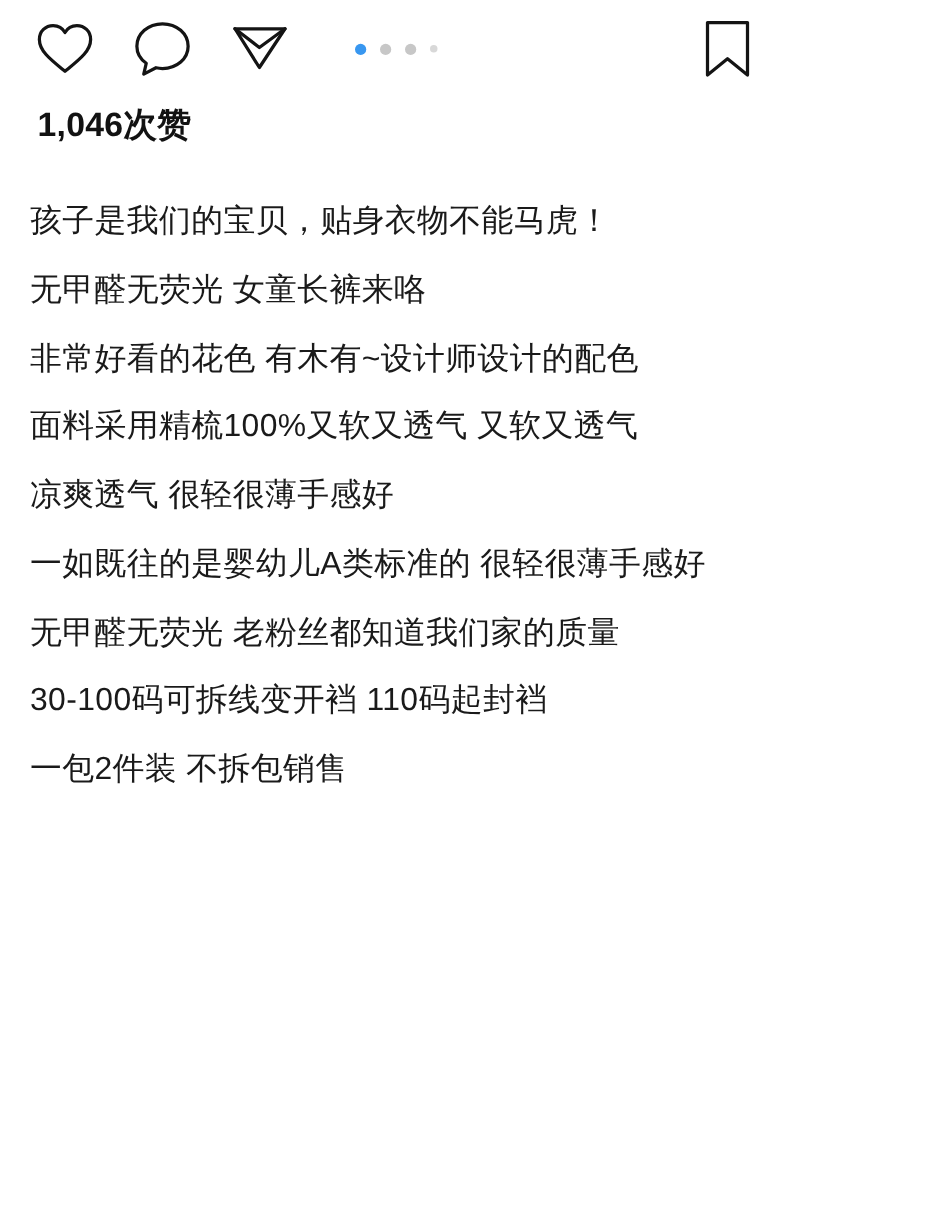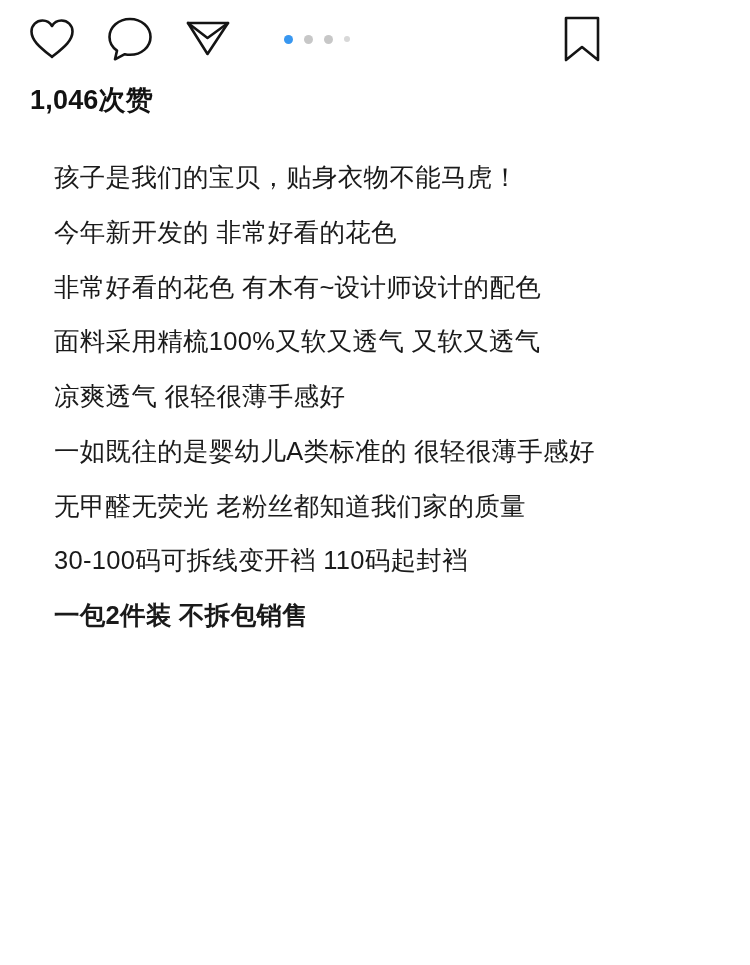--- a/index.html
+++ b/index.html
@@ -89,33 +89,32 @@
   .likes {
     padding: 4px 30px 0 30px;
     font-size: 27px;
     font-weight: bold;
     letter-spacing: 0.2px;
     color: #121212;
   }
 
   
   .caption {
-    padding: 46px 34px 0 54px;
+    padding: 46px 34px 0 24px;
     font-size: 25.5px;
     line-height: 1.05;
     color: #1a1a1a;
   }
   .caption-line {
     margin: 0 0 28px 0;
     white-space: pre-wrap;
     letter-spacing: 0.3px;
   }
   .caption-line:last-child {
     margin-bottom: 0;
-    font-weight: bold;
   }
 </style>
 </head>
 <body>
 
 <div class="post">
 
   <div class="action-bar">
 
     <div class="actions-left">
@@ -155,21 +154,21 @@
         </svg>
       </span>
     </div>
 
   </div>
 
   <div class="likes">1,046次赞</div>
 
   <div class="caption">
     <p class="caption-line">孩子是我们的宝贝，贴身衣物不能马虎！</p>
-    <p class="caption-line">今年新开发的 非常好看的花色</p>
+    <p class="caption-line">无甲醛无荧光 女童长裤来咯</p>
     <p class="caption-line">非常好看的花色 有木有~设计师设计的配色</p>
     <p class="caption-line">面料采用精梳100%又软又透气 又软又透气</p>
     <p class="caption-line">凉爽透气 很轻很薄手感好</p>
     <p class="caption-line">一如既往的是婴幼儿A类标准的 很轻很薄手感好</p>
     <p class="caption-line">无甲醛无荧光 老粉丝都知道我们家的质量</p>
     <p class="caption-line">30-100码可拆线变开裆 110码起封裆</p>
     <p class="caption-line">一包2件装 不拆包销售</p>
   </div>
 
 </div>

